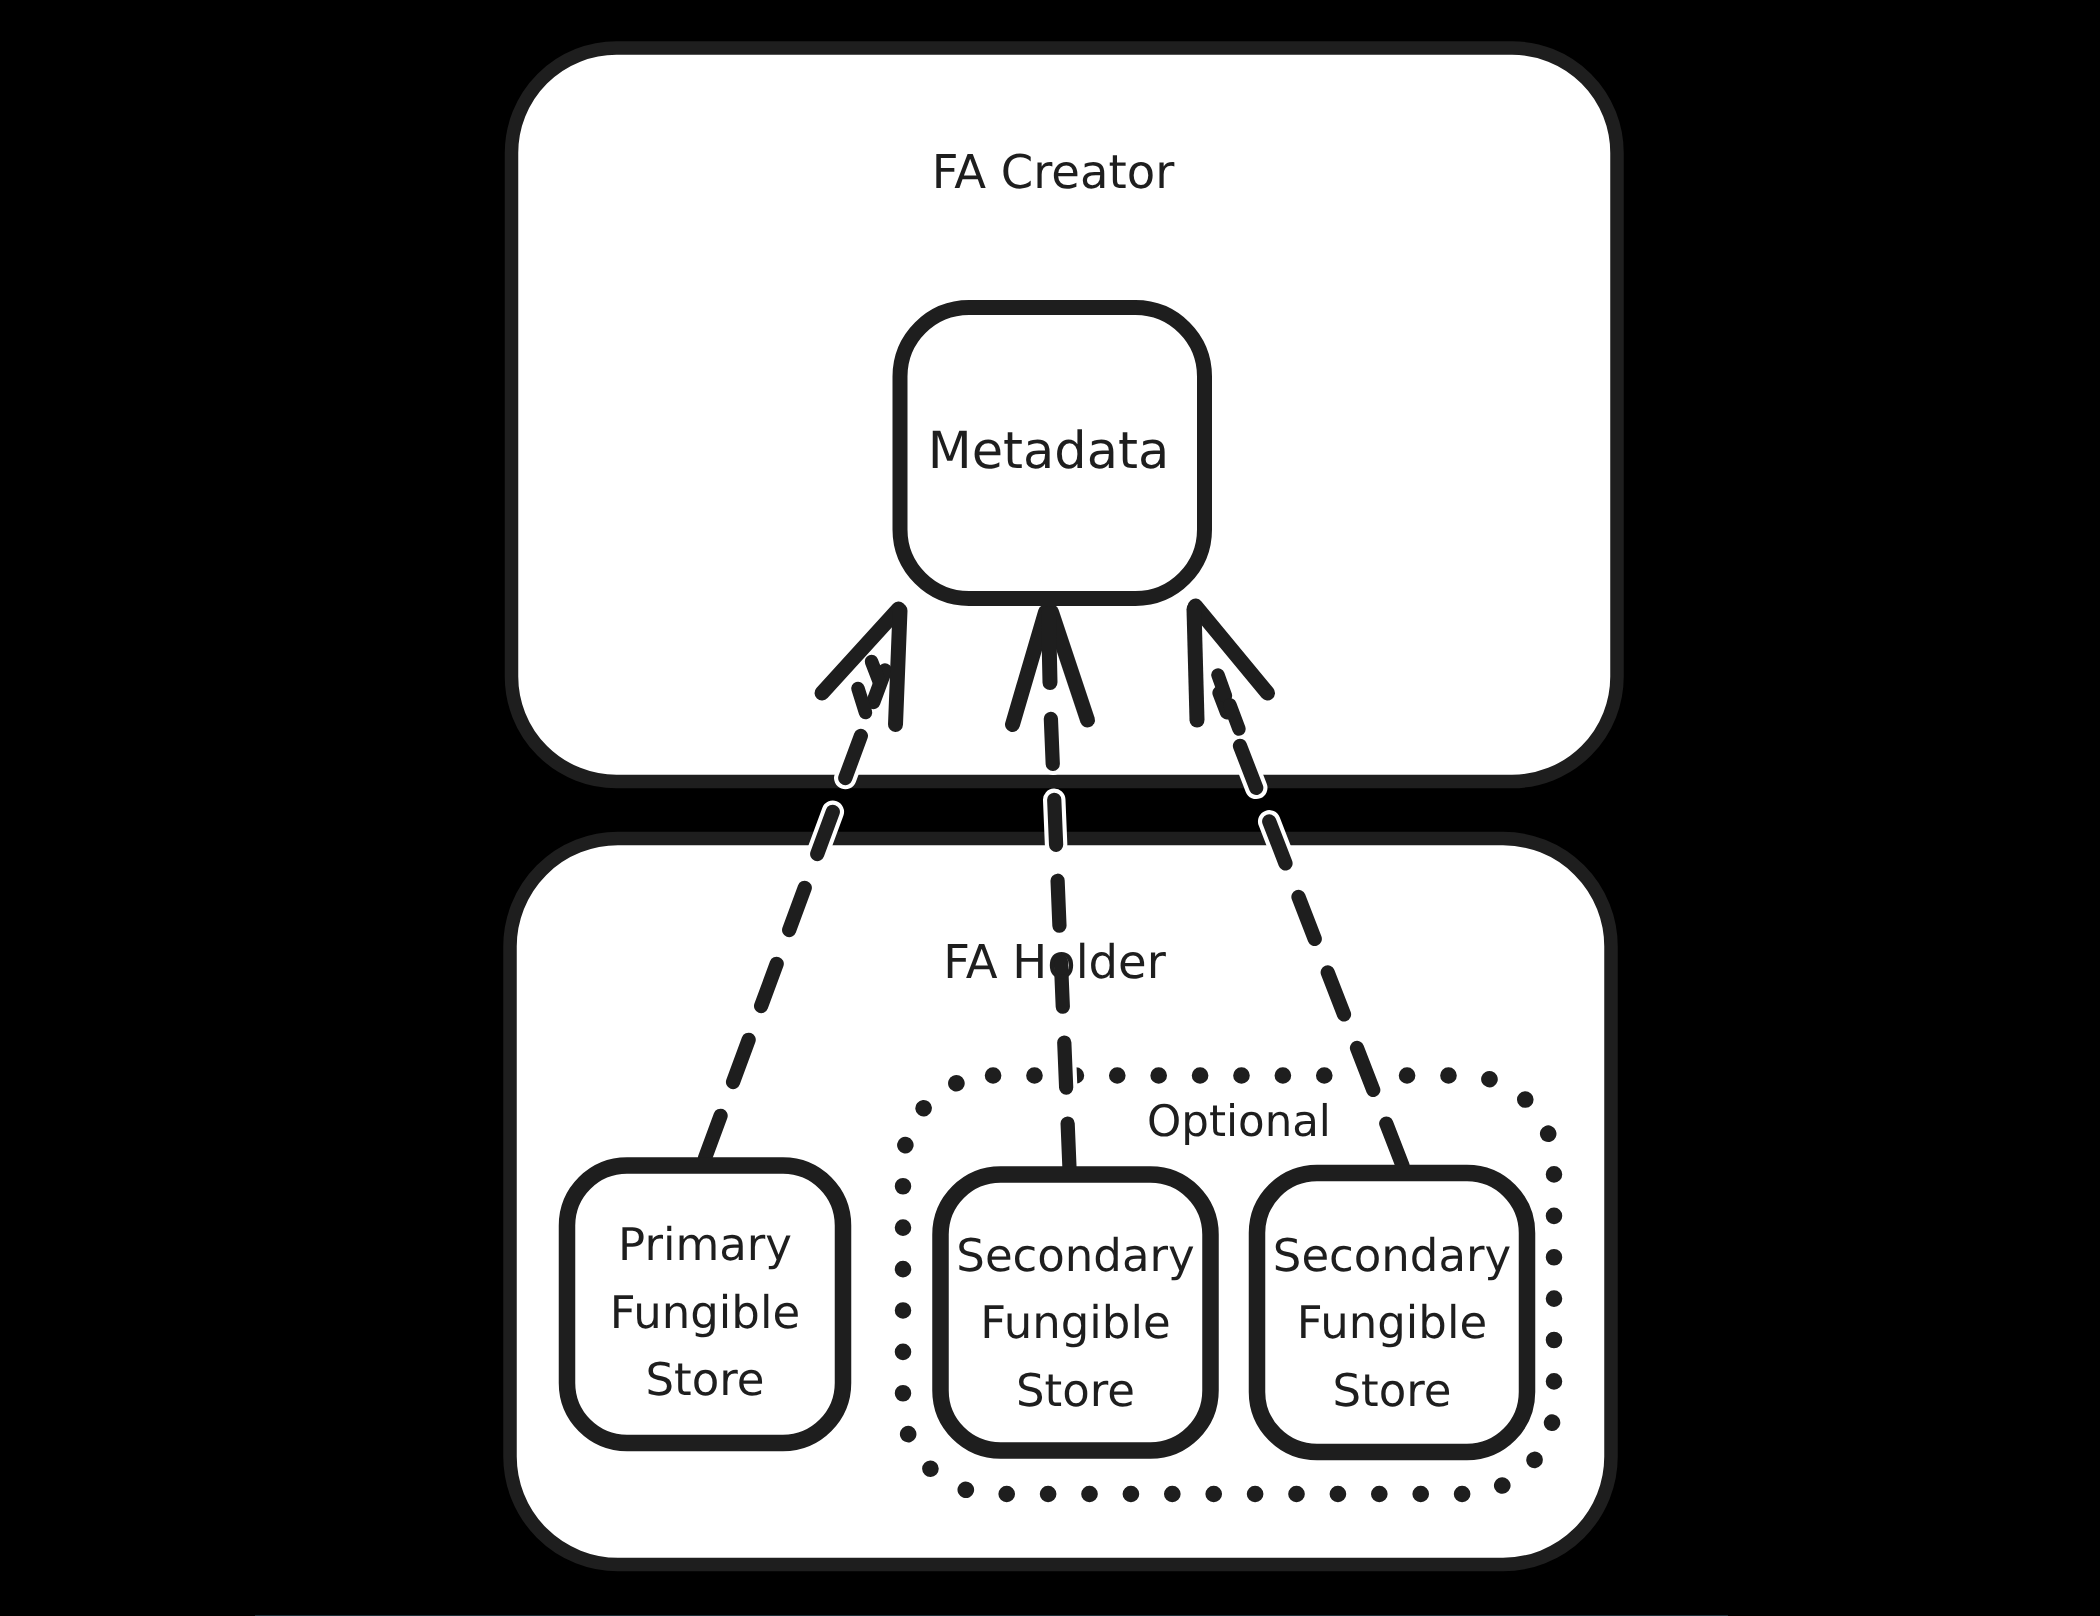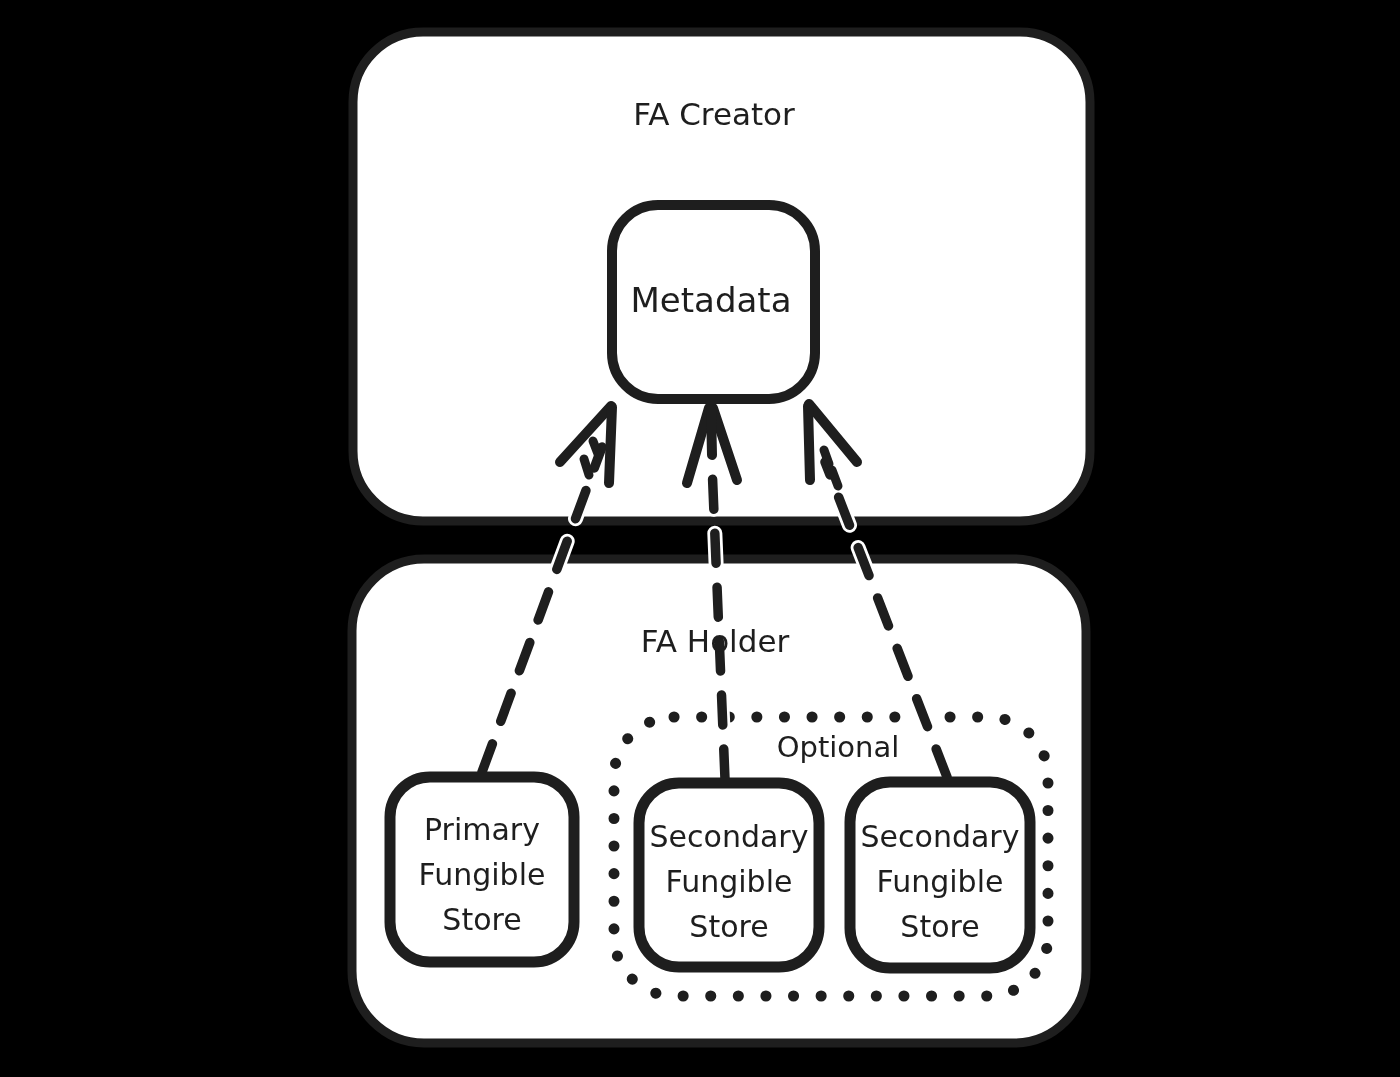--- a/index.html
+++ b/index.html
@@ -6,21 +6,20 @@
     margin: 0;
     padding: 0;
     background: #000000;
   }
   .stage {
     position: relative;
     width: 1152px;
     height: 1077px;
     background: #7dd3fc;
     overflow: hidden;
-    margin-left: 12px;
   }
   svg { display: block; }
   text {
     font-family: "DejaVu Sans", "Liberation Sans", sans-serif;
     fill: #1e1e1e;
     text-anchor: middle;
   }
   .lbl      { font-size: 31px; }
   .lbl-md   { font-size: 34px; }
   .lbl-sm   { font-size: 29px; }

